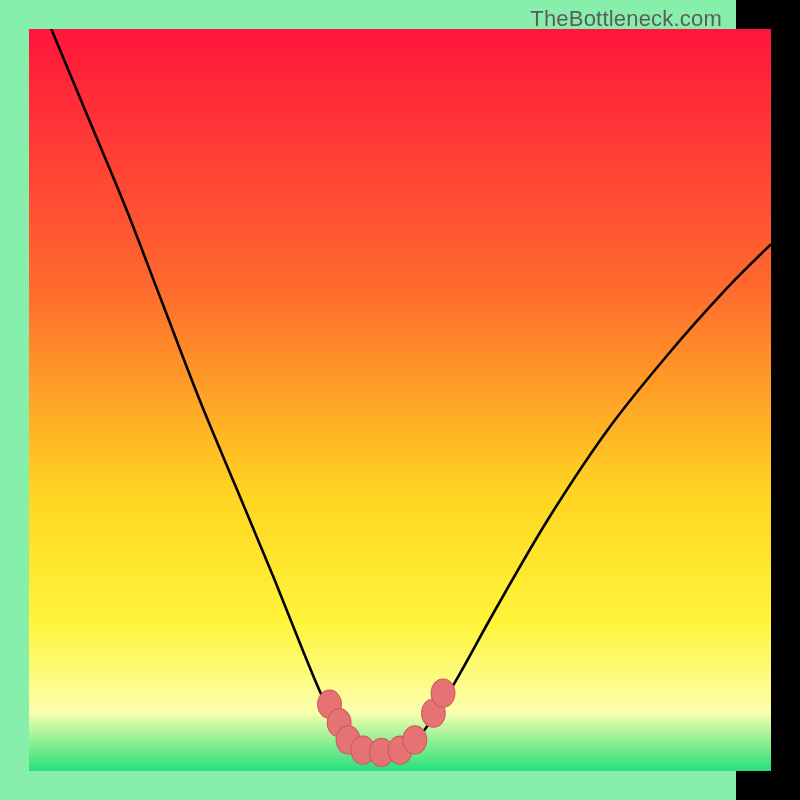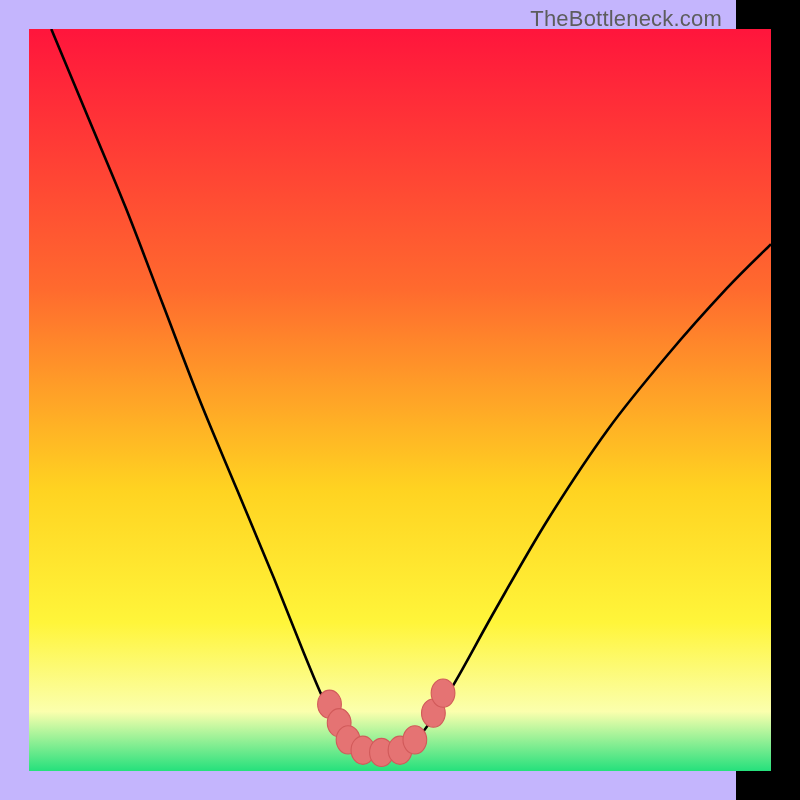--- a/index.html
+++ b/index.html
@@ -9,21 +9,21 @@
     height: 800px;
     background: #000;
     overflow: hidden;
     font-family: Arial, Helvetica, sans-serif;
   }
   .frame {
     position: absolute;
     top: 0; left: 0;
     width: 736px;
     height: 800px;
-    background: #c4b5fd;
+    background: #86efac;
   }
   .plot-area {
     position: absolute;
     top: 29px;
     left: 29px;
     width: 742px;
     height: 742px;
     overflow: hidden;
   }
   .watermark {

